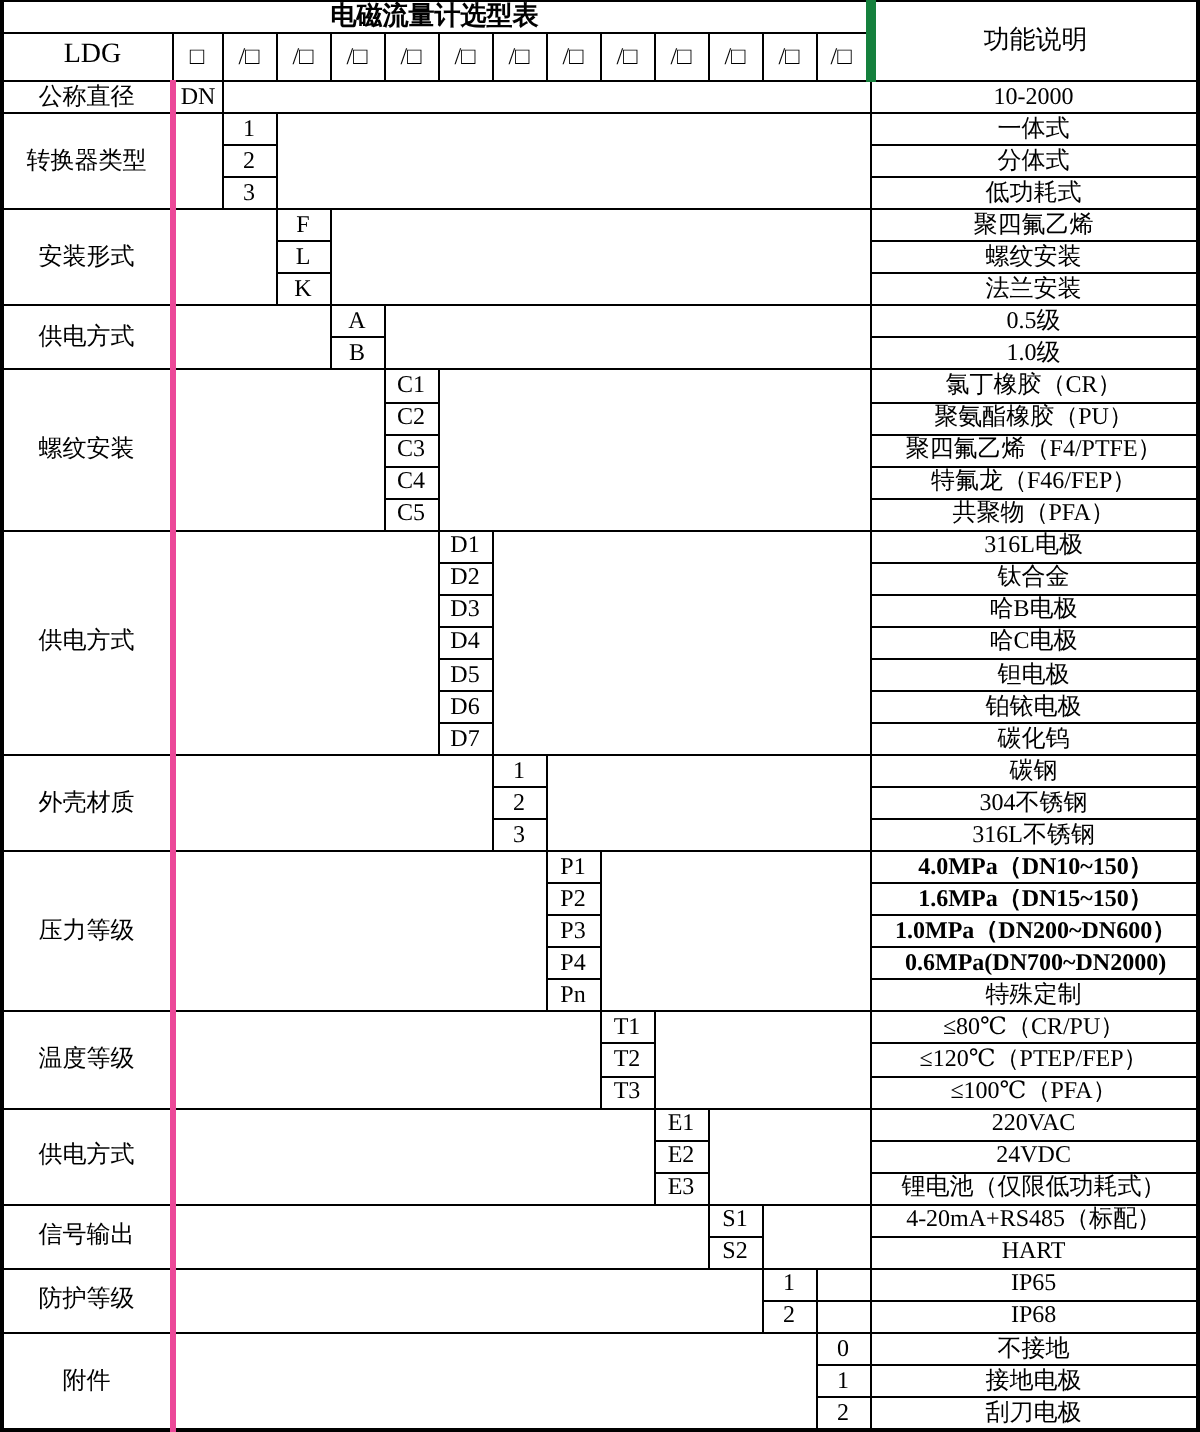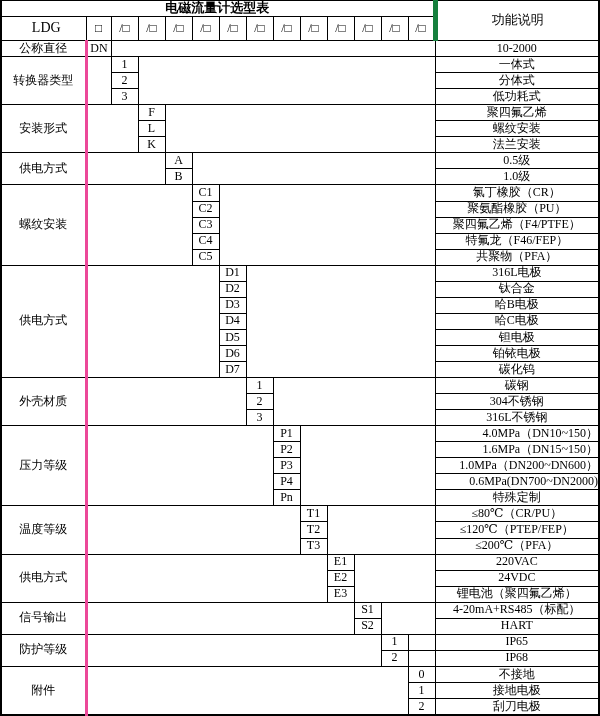--- a/index.html
+++ b/index.html
@@ -18,21 +18,21 @@
   tr.model-row{height:24px;}
   tbody tr{height:16px;}
   td.title-cell{border-bottom:1px solid #000;font-weight:bold;font-size:13px;}
   td.desc-head{border-left:5px solid #15803d;border-bottom:1px solid #000;font-size:13px;}
   td.ldg{border-right:1px solid #000;border-bottom:1px solid #000;text-align:center;padding-left:5px;font-size:14px;margin-top:36px;}
   td.b{border:1px solid #000;}
   td.label-cell{border-right:3px solid #ec4899;border-bottom:1px solid #000;}
   td.filler{border-bottom:1px solid #000;}
   td.filler-r{border-bottom:1px solid #000;border-left:1px solid #000;border-right:1px solid #000;}
   td.desc-cell{border-left:1px solid #000;border-bottom:1px solid #000;}
-  td.desc-cell.left{text-align:right;padding-left:2px;}
+  td.desc-cell.left{text-align:center;padding-left:2px;font-weight:bold;}
   td.code{font-size:12px;}
 </style>
 </head>
 <body>
 
 <div class="sheet">
   <table class="sel">
     <colgroup>
       <col style="width:85px">
       <col style="width:25px">
@@ -216,36 +216,36 @@
           <td class="b code">T1</td>
           <td class="filler-r" rowspan="3" colspan="4"></td>
           <td class="desc-cell">≤80℃（CR/PU）</td>
         </tr>
         <tr>
           <td class="b code">T2</td>
           <td class="desc-cell">≤120℃（PTEP/FEP）</td>
         </tr>
         <tr>
           <td class="b code">T3</td>
-          <td class="desc-cell">≤200℃（PFA）</td>
+          <td class="desc-cell">≤100℃（PFA）</td>
         </tr>
         <tr>
           <td class="label-cell" rowspan="3">供电方式</td>
           <td class="filler" rowspan="3" colspan="9"></td>
           <td class="b code">E1</td>
           <td class="filler-r" rowspan="3" colspan="3"></td>
           <td class="desc-cell">220VAC</td>
         </tr>
         <tr>
           <td class="b code">E2</td>
           <td class="desc-cell">24VDC</td>
         </tr>
         <tr>
           <td class="b code">E3</td>
-          <td class="desc-cell">锂电池（聚四氟乙烯）</td>
+          <td class="desc-cell">锂电池（仅限低功耗式）</td>
         </tr>
         <tr>
           <td class="label-cell" rowspan="2">信号输出</td>
           <td class="filler" rowspan="2" colspan="10"></td>
           <td class="b code">S1</td>
           <td class="filler-r" rowspan="2" colspan="2"></td>
           <td class="desc-cell">4-20mA+RS485（标配）</td>
         </tr>
         <tr>
           <td class="b code">S2</td>

